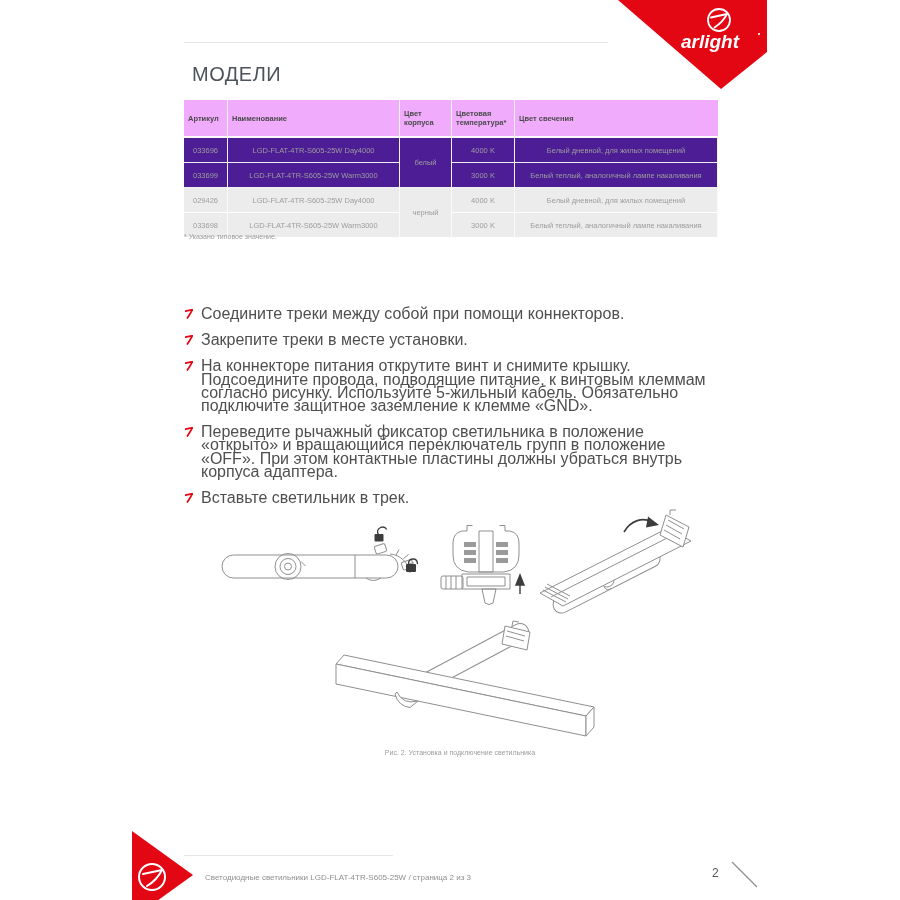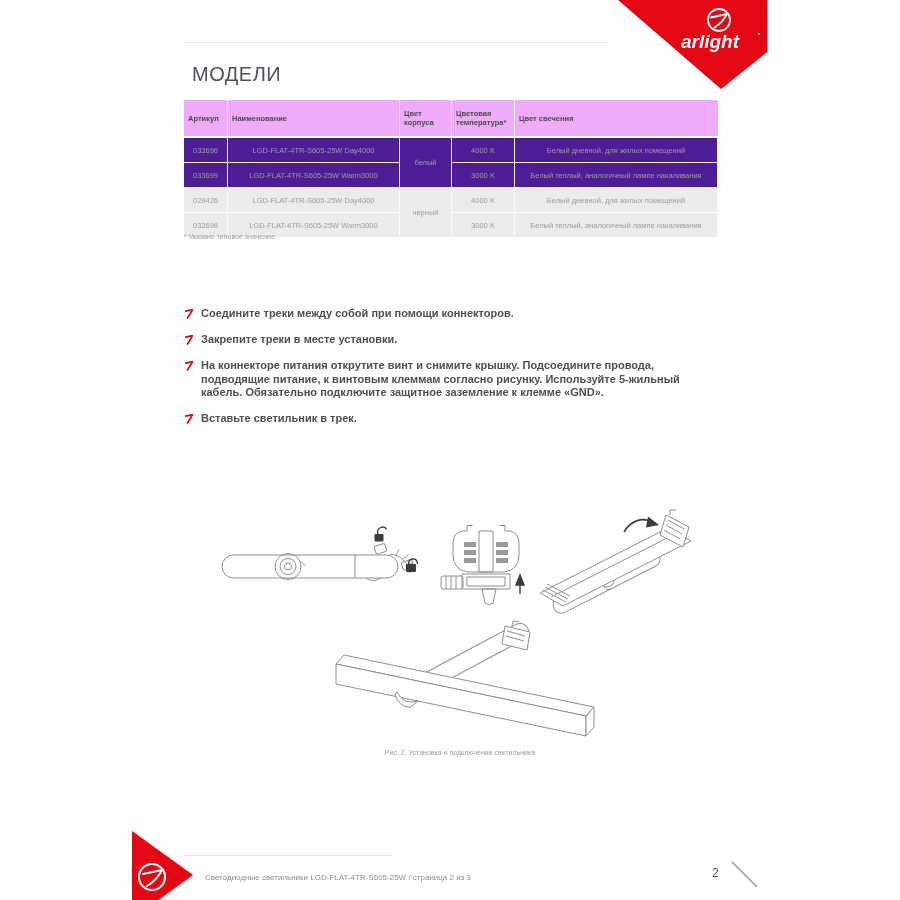--- a/index.html
+++ b/index.html
@@ -23,21 +23,21 @@
                      text-align:center; vertical-align:middle; }
   .models-table tr.rw td { background:#4c1d95; border-bottom:1px solid #efefef; border-right:1px solid #f3f3f3; }
   .models-table tr.rg td { background:#ececec; border-bottom:1px solid #ffffff; border-right:1px solid #fafafa; }
   .models-table th:last-child, .models-table td:last-child { border-right:none;margin-top:6px; }
 
   .footnote { position:absolute; left:184px; top:233px; font-size:7px; color:#9d9d9d; }
 
   
   .bullets { position:absolute; left:184px; top:307px; width:525px; list-style:none; margin:0; padding:0; }
   .bullets li { position:relative; padding-left:17px; margin-bottom:13px;
-                font-size:11px; line-height:13.2px; color:#4f4f4f;font-weight:bold; }
+                font-size:16px; line-height:13.2px; color:#4f4f4f; }
   .bullet-icon { position:absolute; left:1px; top:2px; }
 
   
   .diagram { position:absolute; left:200px; top:498px; }
   .caption { position:absolute; left:200px; top:749px; width:520px; text-align:center;
              font-size:7px; color:#9d9d9d; }
 
   
   .header-logo { position:absolute; left:600px; top:0; }
   .footer-logo { position:absolute; left:125px; top:822px; }
@@ -127,20 +127,26 @@
       <svg class="bullet-icon" width="8" height="10" viewBox="0 0 8 10">
         <path d="M0.5,2.2 L7.5,0.6 Q5.2,4.8 2.4,9" stroke="#e30613" stroke-width="1.7" fill="none" stroke-linecap="round"></path>
       </svg>
       <span>Закрепите треки в месте установки.</span>
     </li>
     <li>
       <svg class="bullet-icon" width="8" height="10" viewBox="0 0 8 10">
         <path d="M0.5,2.2 L7.5,0.6 Q5.2,4.8 2.4,9" stroke="#e30613" stroke-width="1.7" fill="none" stroke-linecap="round"></path>
       </svg>
       <span>На коннекторе питания открутите винт и снимите крышку. Подсоедините провода, подводящие питание, к винтовым клеммам согласно рисунку. Используйте 5-жильный кабель. Обязательно подключите защитное заземление к клемме «GND».</span>
+    </li>
+    <li>
+      <svg class="bullet-icon" width="8" height="10" viewBox="0 0 8 10">
+        <path d="M0.5,2.2 L7.5,0.6 Q5.2,4.8 2.4,9" stroke="#e30613" stroke-width="1.7" fill="none" stroke-linecap="round"></path>
+      </svg>
+      <span>Переведите рычажный фиксатор светильника в положение «открыто» и вращающийся переключатель групп в положение «OFF». При этом контактные пластины должны убраться внутрь корпуса адаптера.</span>
     </li>
     <li>
       <svg class="bullet-icon" width="8" height="10" viewBox="0 0 8 10">
         <path d="M0.5,2.2 L7.5,0.6 Q5.2,4.8 2.4,9" stroke="#e30613" stroke-width="1.7" fill="none" stroke-linecap="round"></path>
       </svg>
       <span>Вставьте светильник в трек.</span>
     </li>
   </ul>
 
   <svg class="diagram" width="520" height="250" viewBox="0 0 520 250">

